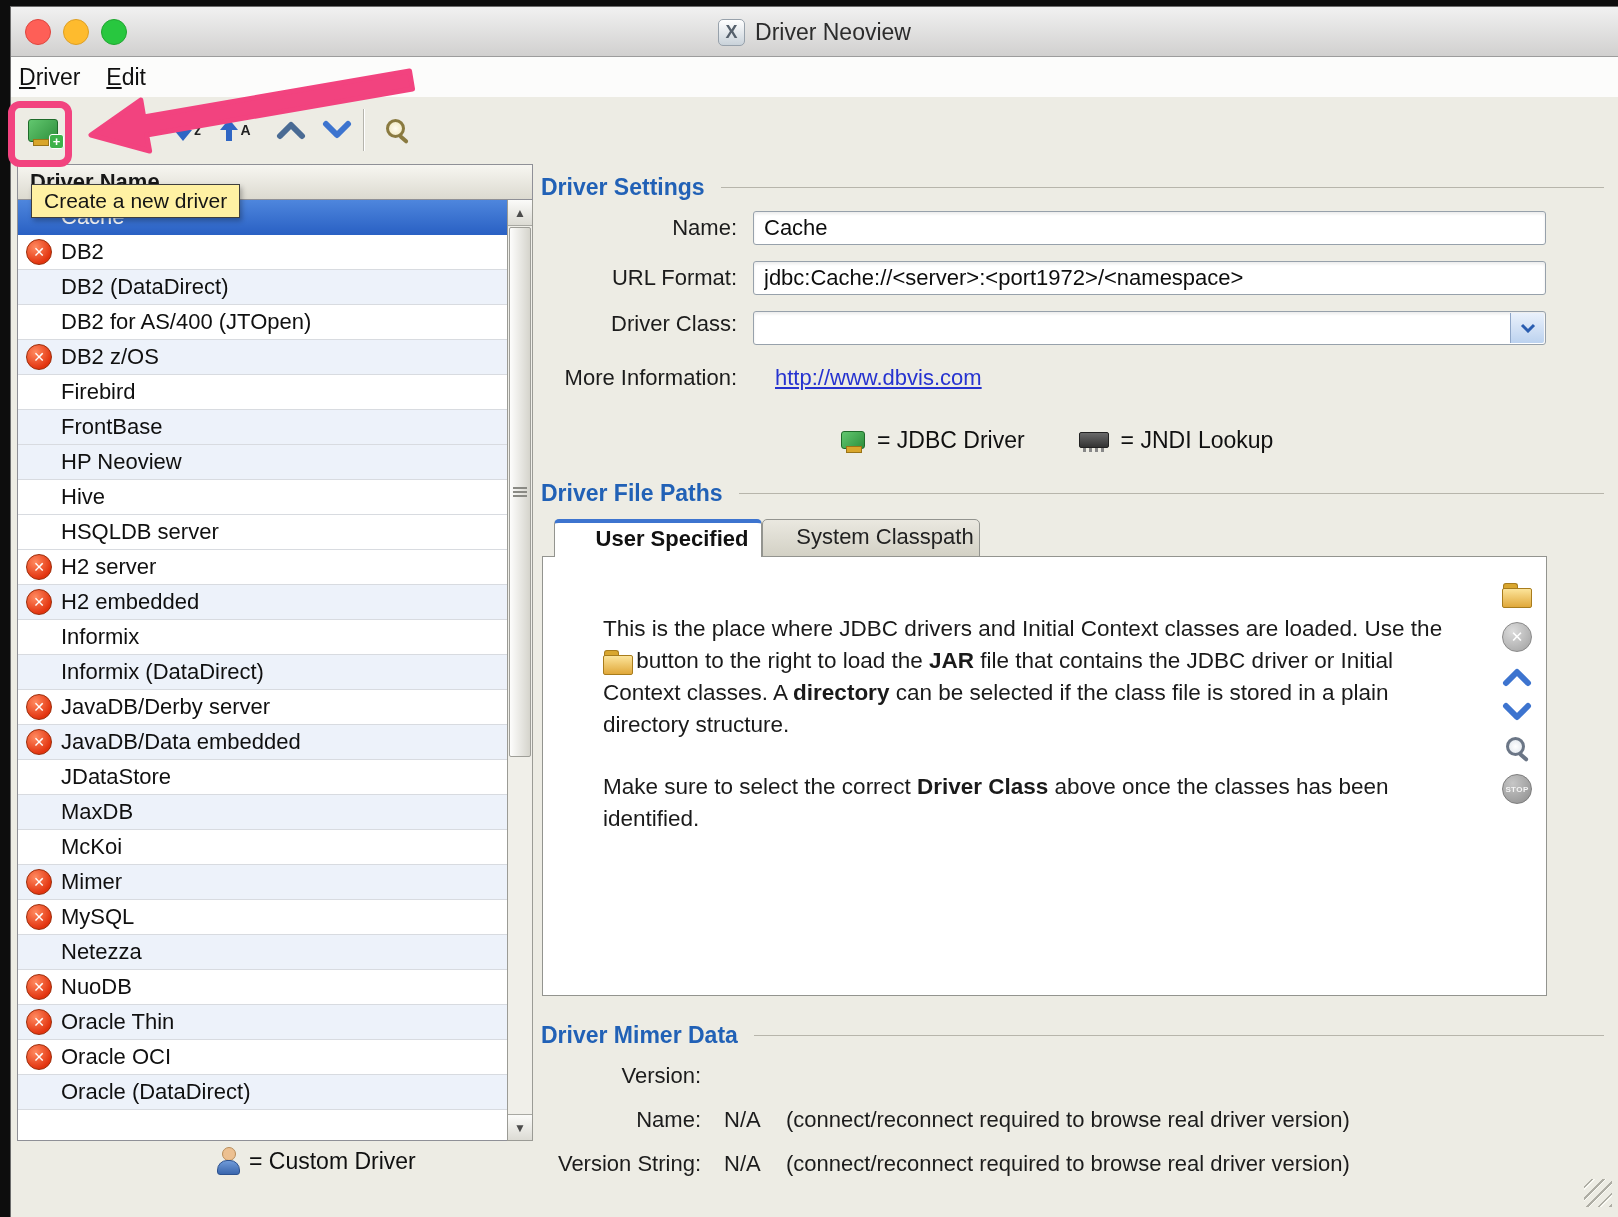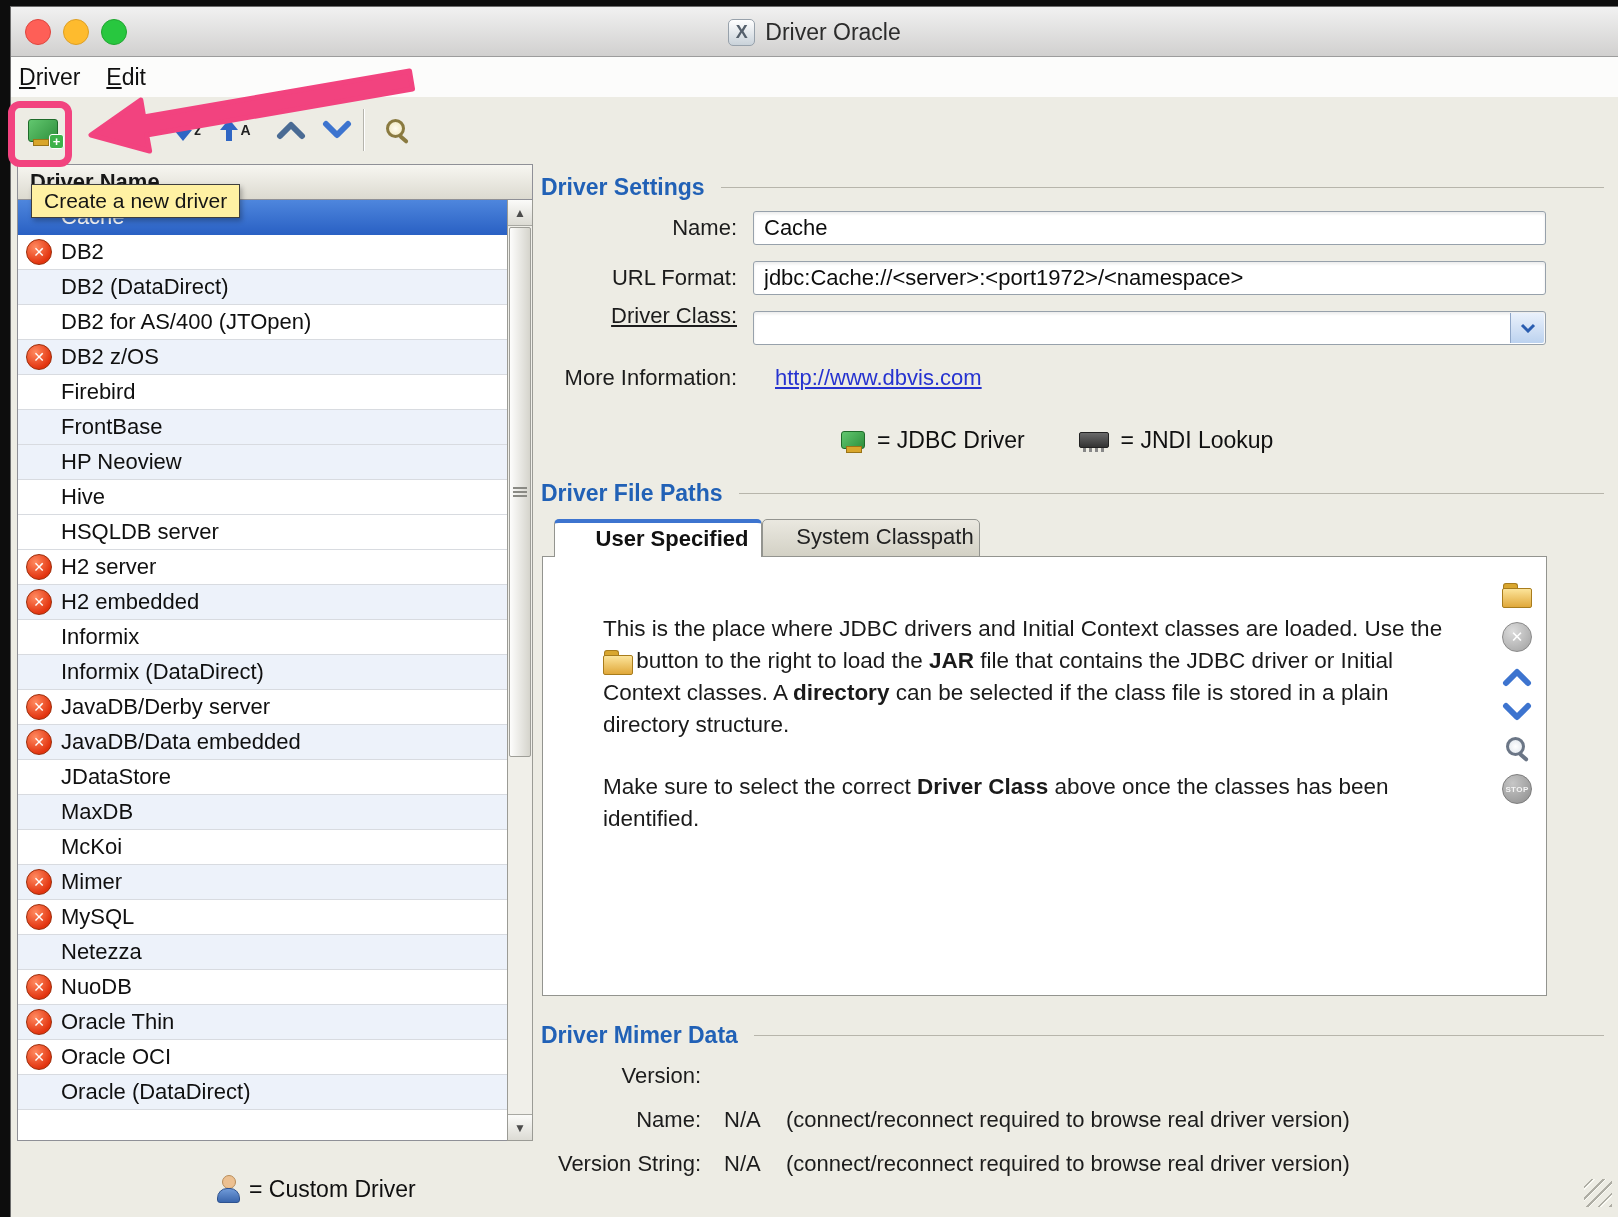--- a/index.html
+++ b/index.html
@@ -83,21 +83,21 @@
     font-size:12px; line-height:26px; }
   .sb-up { top:0; border-bottom:1px solid #a8a8a2; }
   .sb-down { bottom:0; border-top:1px solid #a8a8a2; }
   .sb-thumb { position:absolute; top:27px; left:1px; right:1px; height:530px;
     background:linear-gradient(90deg,#fdfdfc,#d5d4cc); border:1px solid #9e9e98; border-radius:2px; }
   .sb-grip { position:absolute; left:50%; top:50%; width:14px; height:10px;
     transform:translate(-50%,-50%);
     background:repeating-linear-gradient(#8a8a84 0 2px, transparent 2px 4px); }
   
   .custom-legend { position:absolute; left:205px; top:1138px; height:32px;
-    display:flex; align-items:center; gap:9px; font-size:23px; color:#101010;margin-top:28px; }
+    display:flex; align-items:center; gap:9px; font-size:23px; color:#101010; }
   .person-icon { position:relative; width:24px; height:28px; }
   .person-icon::before { content:""; position:absolute; top:0; left:6px; width:12px; height:12px;
     border-radius:50%; background:#ecc091; border:1px solid #b98d5a; }
   .person-icon::after { content:""; position:absolute; bottom:0; left:1px; width:21px; height:13px;
     background:linear-gradient(#6f9ad8,#3a66ad); border:1px solid #2d528f;
     border-radius:10px 10px 3px 3px; }
   
   .section-header { position:absolute; left:530px; right:14px; height:28px;
     display:flex; align-items:center; gap:16px; }
   .section-title { font-weight:bold; font-size:23px; color:#2161b6; white-space:nowrap; }
@@ -163,21 +163,21 @@
 <body>
 
 <div class="window">
 
   <div class="titlebar">
     <div class="traffic t-red"></div>
     <div class="traffic t-yellow"></div>
     <div class="traffic t-green"></div>
     <div class="title-wrap">
       <div class="app-icon">X</div>
-      <div class="title-text">Driver Oracle</div>
+      <div class="title-text">Driver Neoview</div>
     </div>
   </div>
 
   <div class="menubar">
       <span class="menu-item"><u>D</u>river</span>
       <span class="menu-item"><u>E</u>dit</span>
     </div>
 
   <div class="toolbar">
     <div class="tb-icon" style="left:12px;">
@@ -346,21 +346,21 @@
     <span class="section-title">Driver Settings</span>
     <span class="section-rule"></span>
   </div>
 
   <div class="form-label" style="top:204px;">Name:</div>
   <input class="text-field" style="top: 204px;" value="Cache">
 
   <div class="form-label" style="top:254px;">URL Format:</div>
   <input class="text-field" style="top: 254px;" value="jdbc:Cache://&lt;server&gt;:&lt;port1972&gt;/&lt;namespace&gt;">
 
-  <div class="form-label" style="top:292px;text-decoration:underline;">Driver Class:</div>
+  <div class="form-label" style="top:300px;">Driver Class:</div>
   <div class="combo" style="top:304px;">
     <span></span>
     <div class="combo-btn">
       <svg width="16" height="10">
         <polyline points="2,2 8,8 14,2" stroke="#2a5db0" stroke-width="3" fill="none"></polyline>
         </svg>
     </div>
   </div>
 
   <div class="form-label" style="top:356px; line-height:30px;">More Information:</div>

